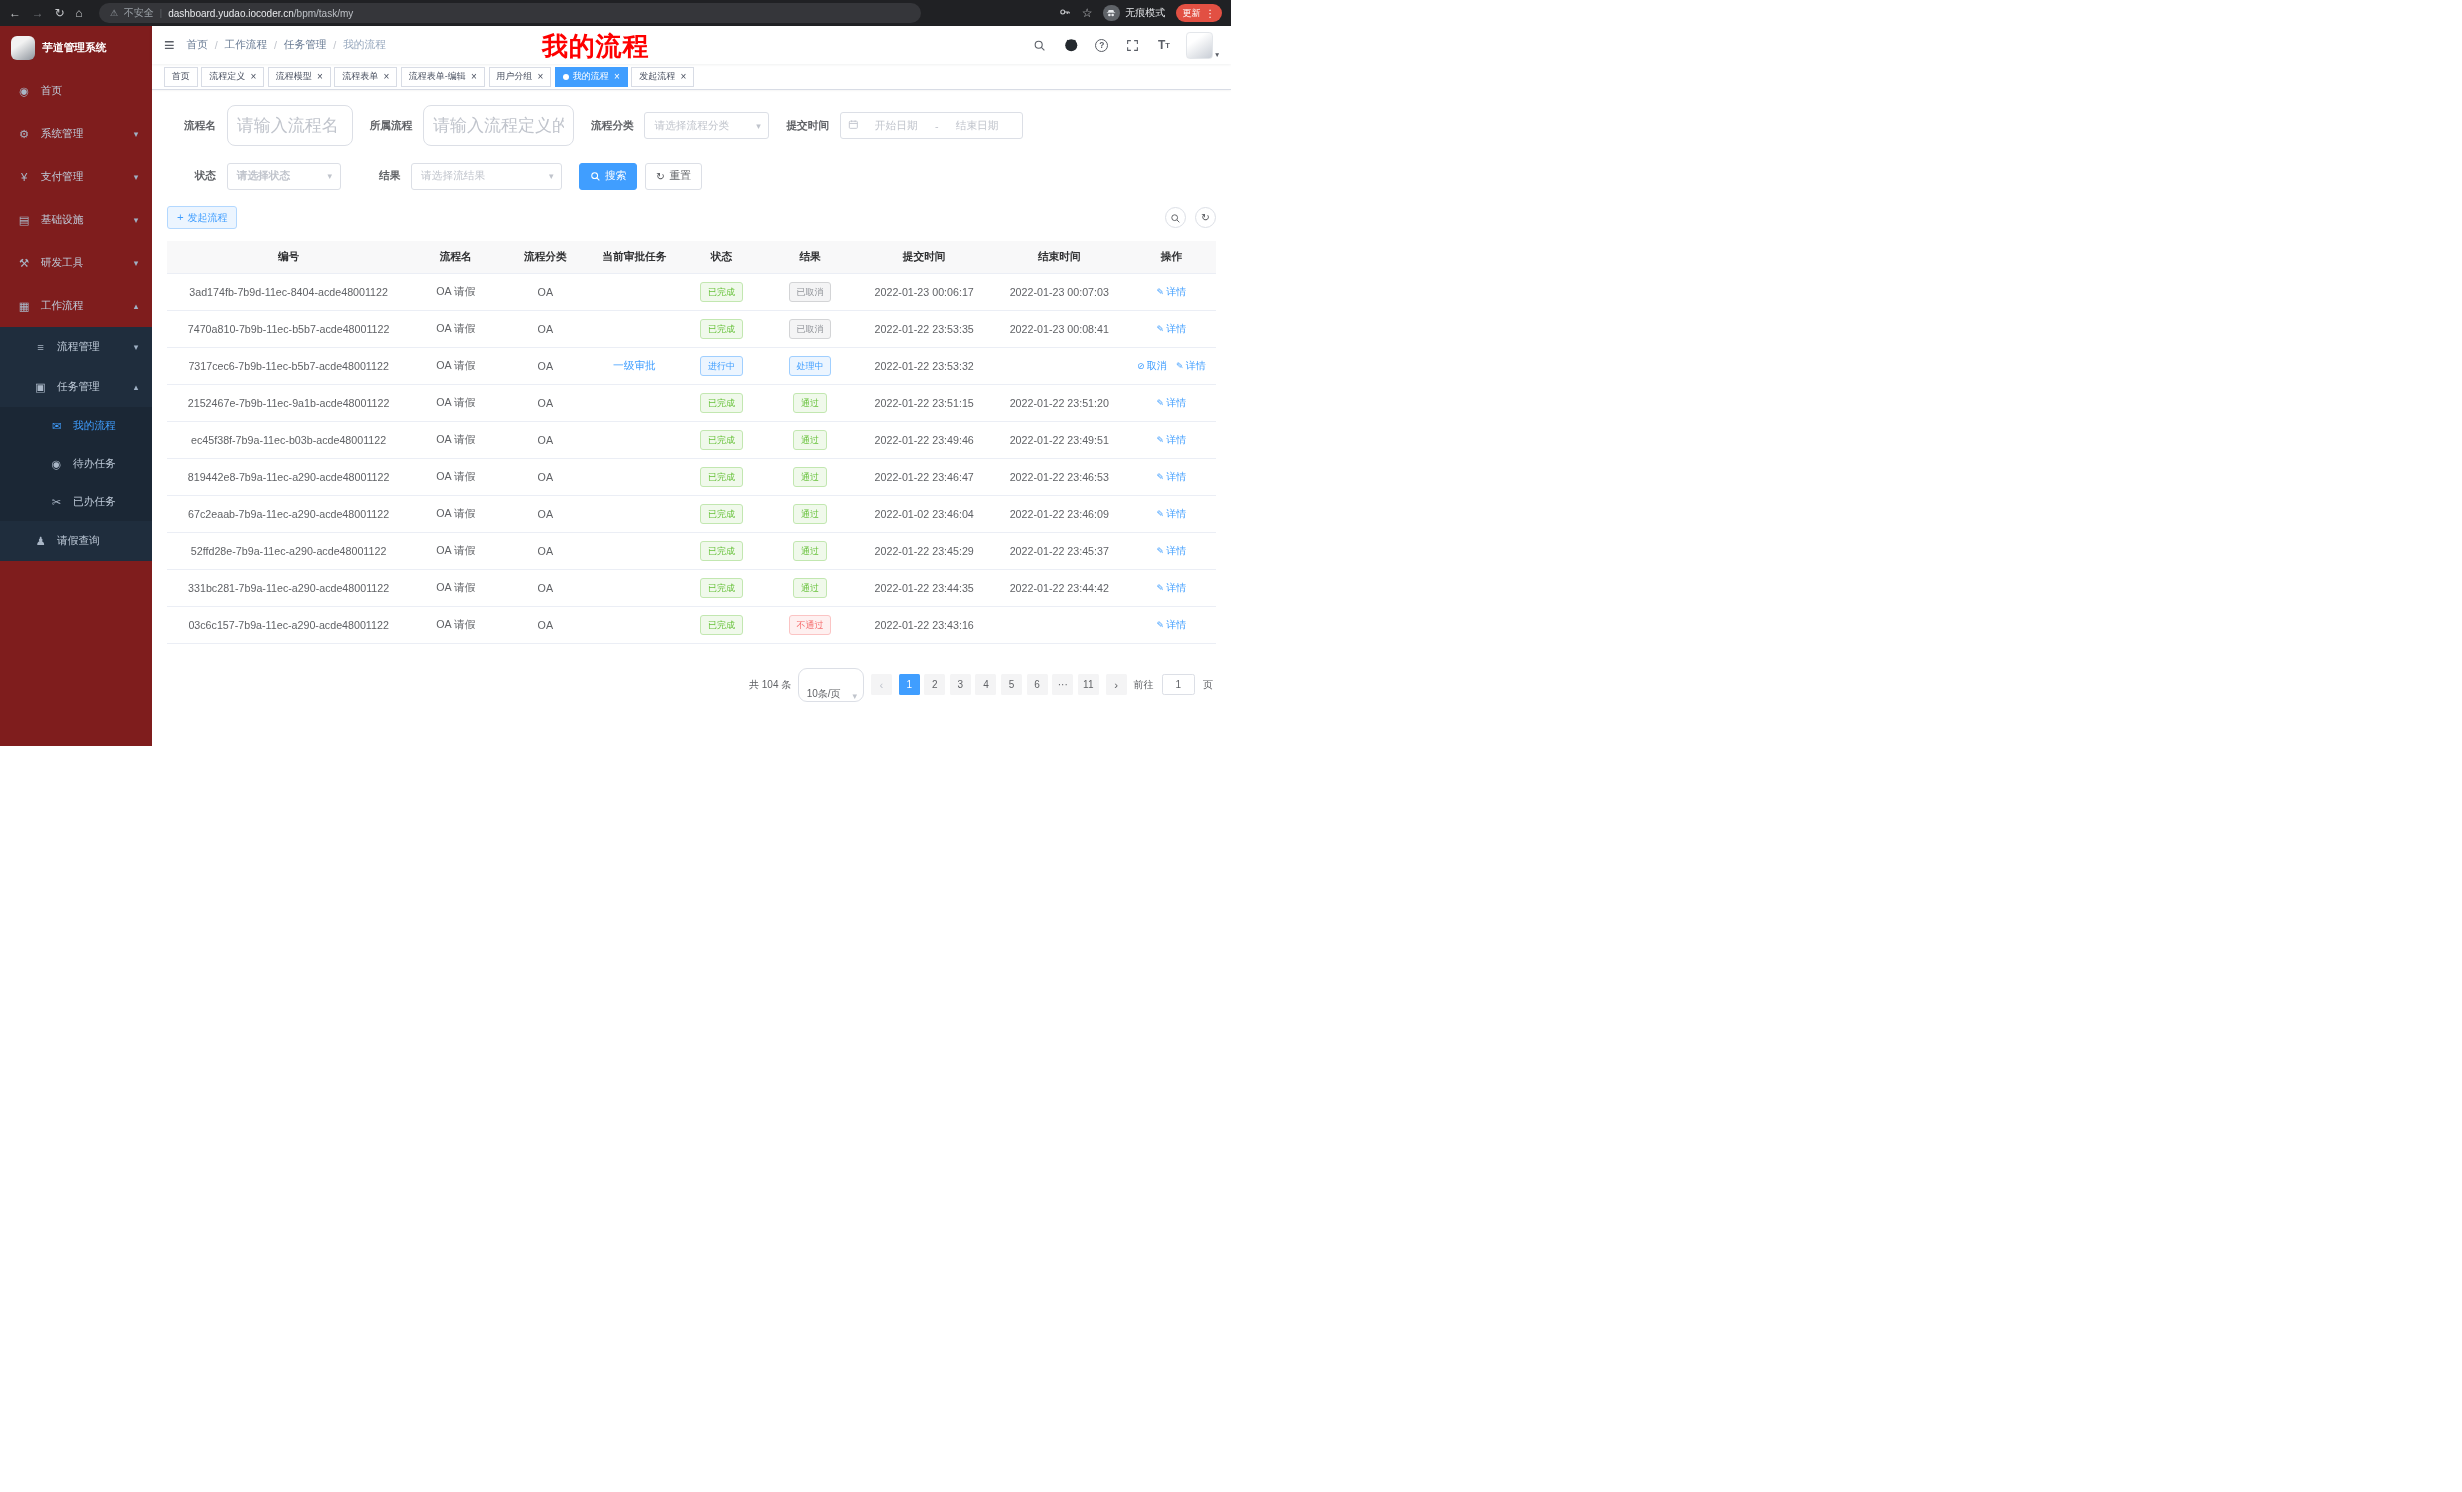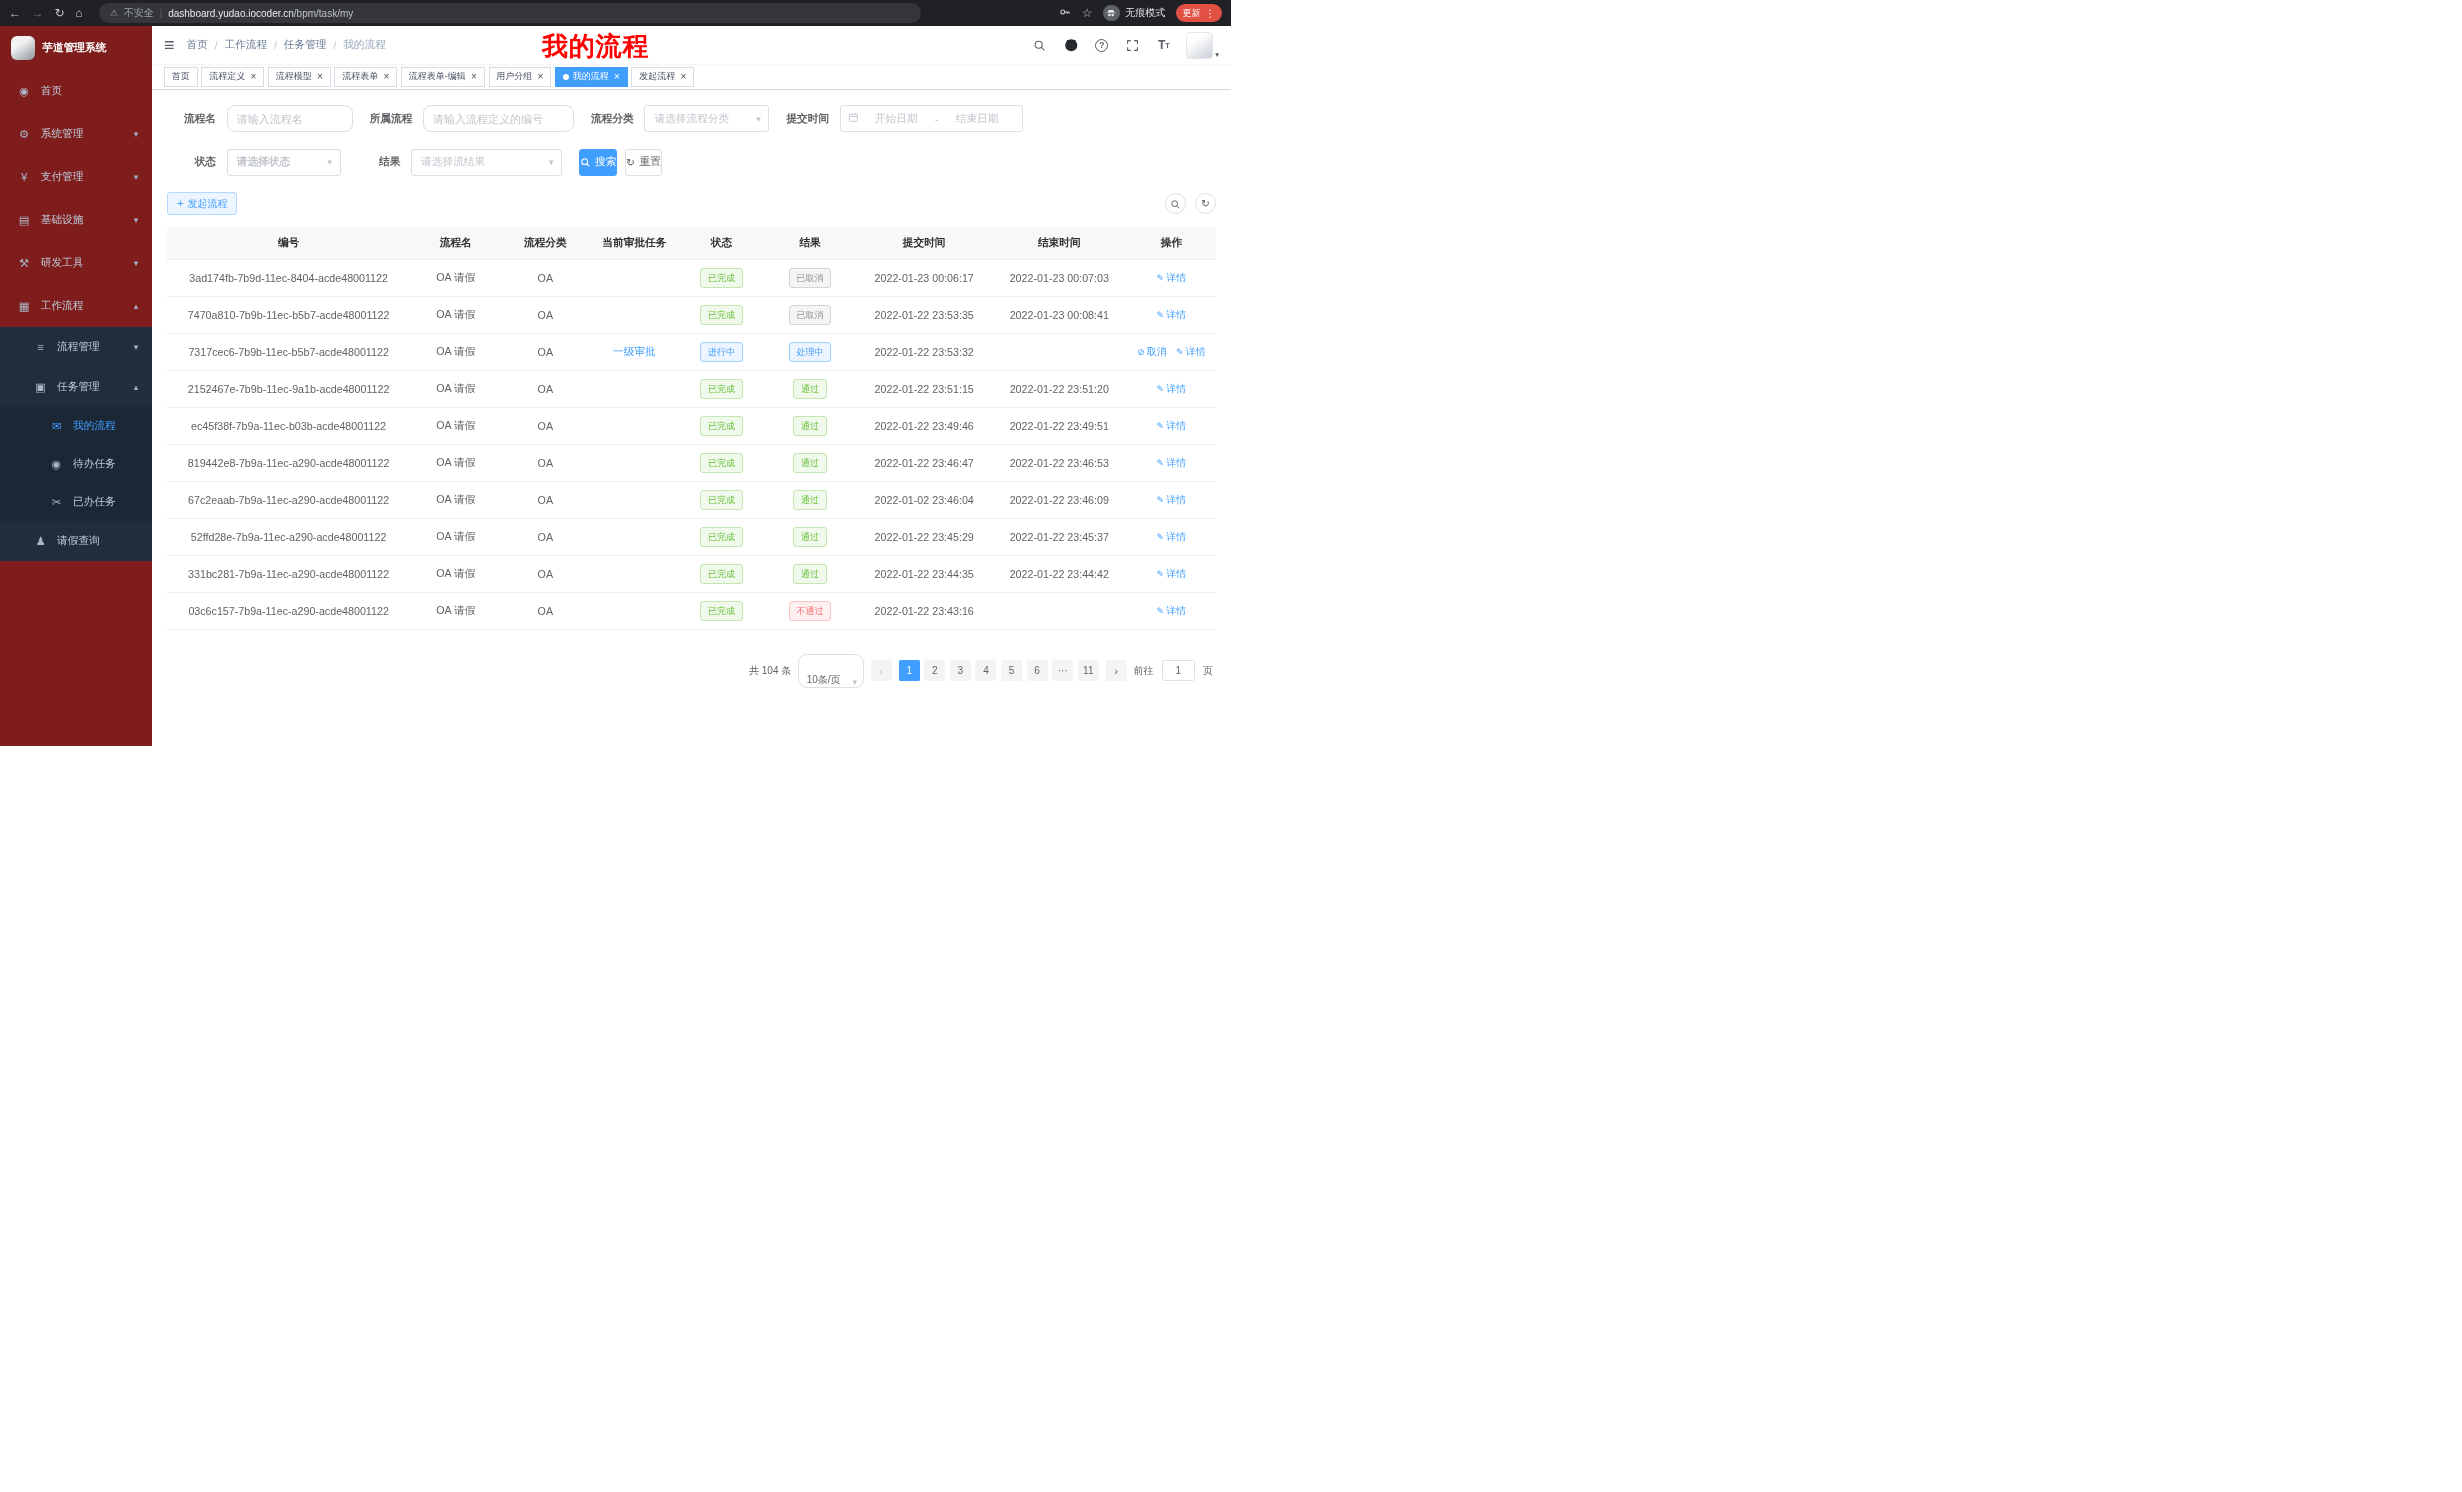--- a/index.html
+++ b/index.html
@@ -59,30 +59,30 @@
   .tab { height:20px; display:inline-flex; align-items:center; gap:3.8px; border:0.8px solid #d8dce5; background:#fff; color:#495060; padding:0 6.8px; font-size:9px; cursor:pointer; white-space:nowrap; }
   .tab.active { background:#409eff; border-color:#409eff; color:#fff; }
   .tab-dot { width:6px; height:6px; border-radius:50%; background:#fff; }
   .tab-close { font-size:10px; line-height:1; margin-left:1.5px; }
 
   
   .content { flex:1; padding:15px 15px 0; position:relative; }
   .filter-row { display:flex; align-items:center; margin-bottom:16.7px; }
   .f-group { display:flex; align-items:center; margin-right:10.7px; }
   .f-label { width:49px; text-align:right; margin-right:10.7px; font-size:10.7px; font-weight:700; color:#606266; flex:none; white-space:nowrap; }
-  .f-input { height:27px; width:126px; border:0.8px solid #dcdfe6; border-radius:8px; padding:0 9px; font-size:11px; color:#606266; outline:none; font-family:inherit; background:#fff; }
+  .f-input { height:41px; width:126px; border:0.8px solid #dcdfe6; border-radius:8px; padding:0 9px; font-size:17px; color:#606266; outline:none; font-family:inherit; background:#fff; }
   .f-input::placeholder { color:#c0c4cc; }
   .w199 { width:151px; }
   .f-select { height:27px; width:125px; border:0.8px solid #dcdfe6; border-radius:3px; display:flex; align-items:center; justify-content:space-between; padding:0 7.6px 0 9px; font-size:10.7px; color:#c0c4cc; cursor:pointer; background:#fff; }
   .f-select.w166 { width:114px;font-weight:bold; } .f-select.w199s { width:151px; }
   .caret { color:#c0c4cc; font-size:9px; }
   .f-daterange { height:27px; width:183px; border:0.8px solid #dcdfe6; border-radius:3px; display:flex; align-items:center; padding:0 7.6px; font-size:10.7px; color:#c0c4cc; background:#fff; cursor:pointer; }
   .f-daterange .ph { flex:1; text-align:center; }
   .range-sep { color:#c0c4cc; padding:0 1.5px; }
-  .btn { height:27px; border-radius:3px; font-size:10.7px; display:inline-flex; align-items:center; gap:4.6px; padding:0 0; cursor:pointer; border:0.8px solid transparent; font-family:inherit; }
+  .btn { height:27px; border-radius:3px; font-size:10.7px; display:inline-flex; align-items:center; gap:4.6px; padding:0 10px; cursor:pointer; border:0.8px solid transparent; font-family:inherit; }
   .btn.primary { background:#409eff; color:#fff; border-color:#409eff; margin-left:6px; }
   .btn.plain { background:#fff; color:#606266; border-color:#dcdfe6; margin-left:7.6px; }
   .ric { font-size:10.7px; }
 
   .toolbar { display:flex; align-items:center; justify-content:space-between; margin:1.5px 0 12px; }
   .btn.create { height:23px; padding:0 9px; background:#ecf5ff; color:#409eff; border:0.8px solid #b3d8ff; font-size:10px; gap:3.8px; }
   .plus { font-size:11.4px; line-height:1; }
   .tool-icons { display:flex; gap:9px; }
   .circle-btn { width:21px; height:21px; border:0.8px solid #dcdfe6; border-radius:50%; display:flex; align-items:center; justify-content:center; color:#606266; font-size:10.7px; cursor:pointer; background:#fff; }
 

